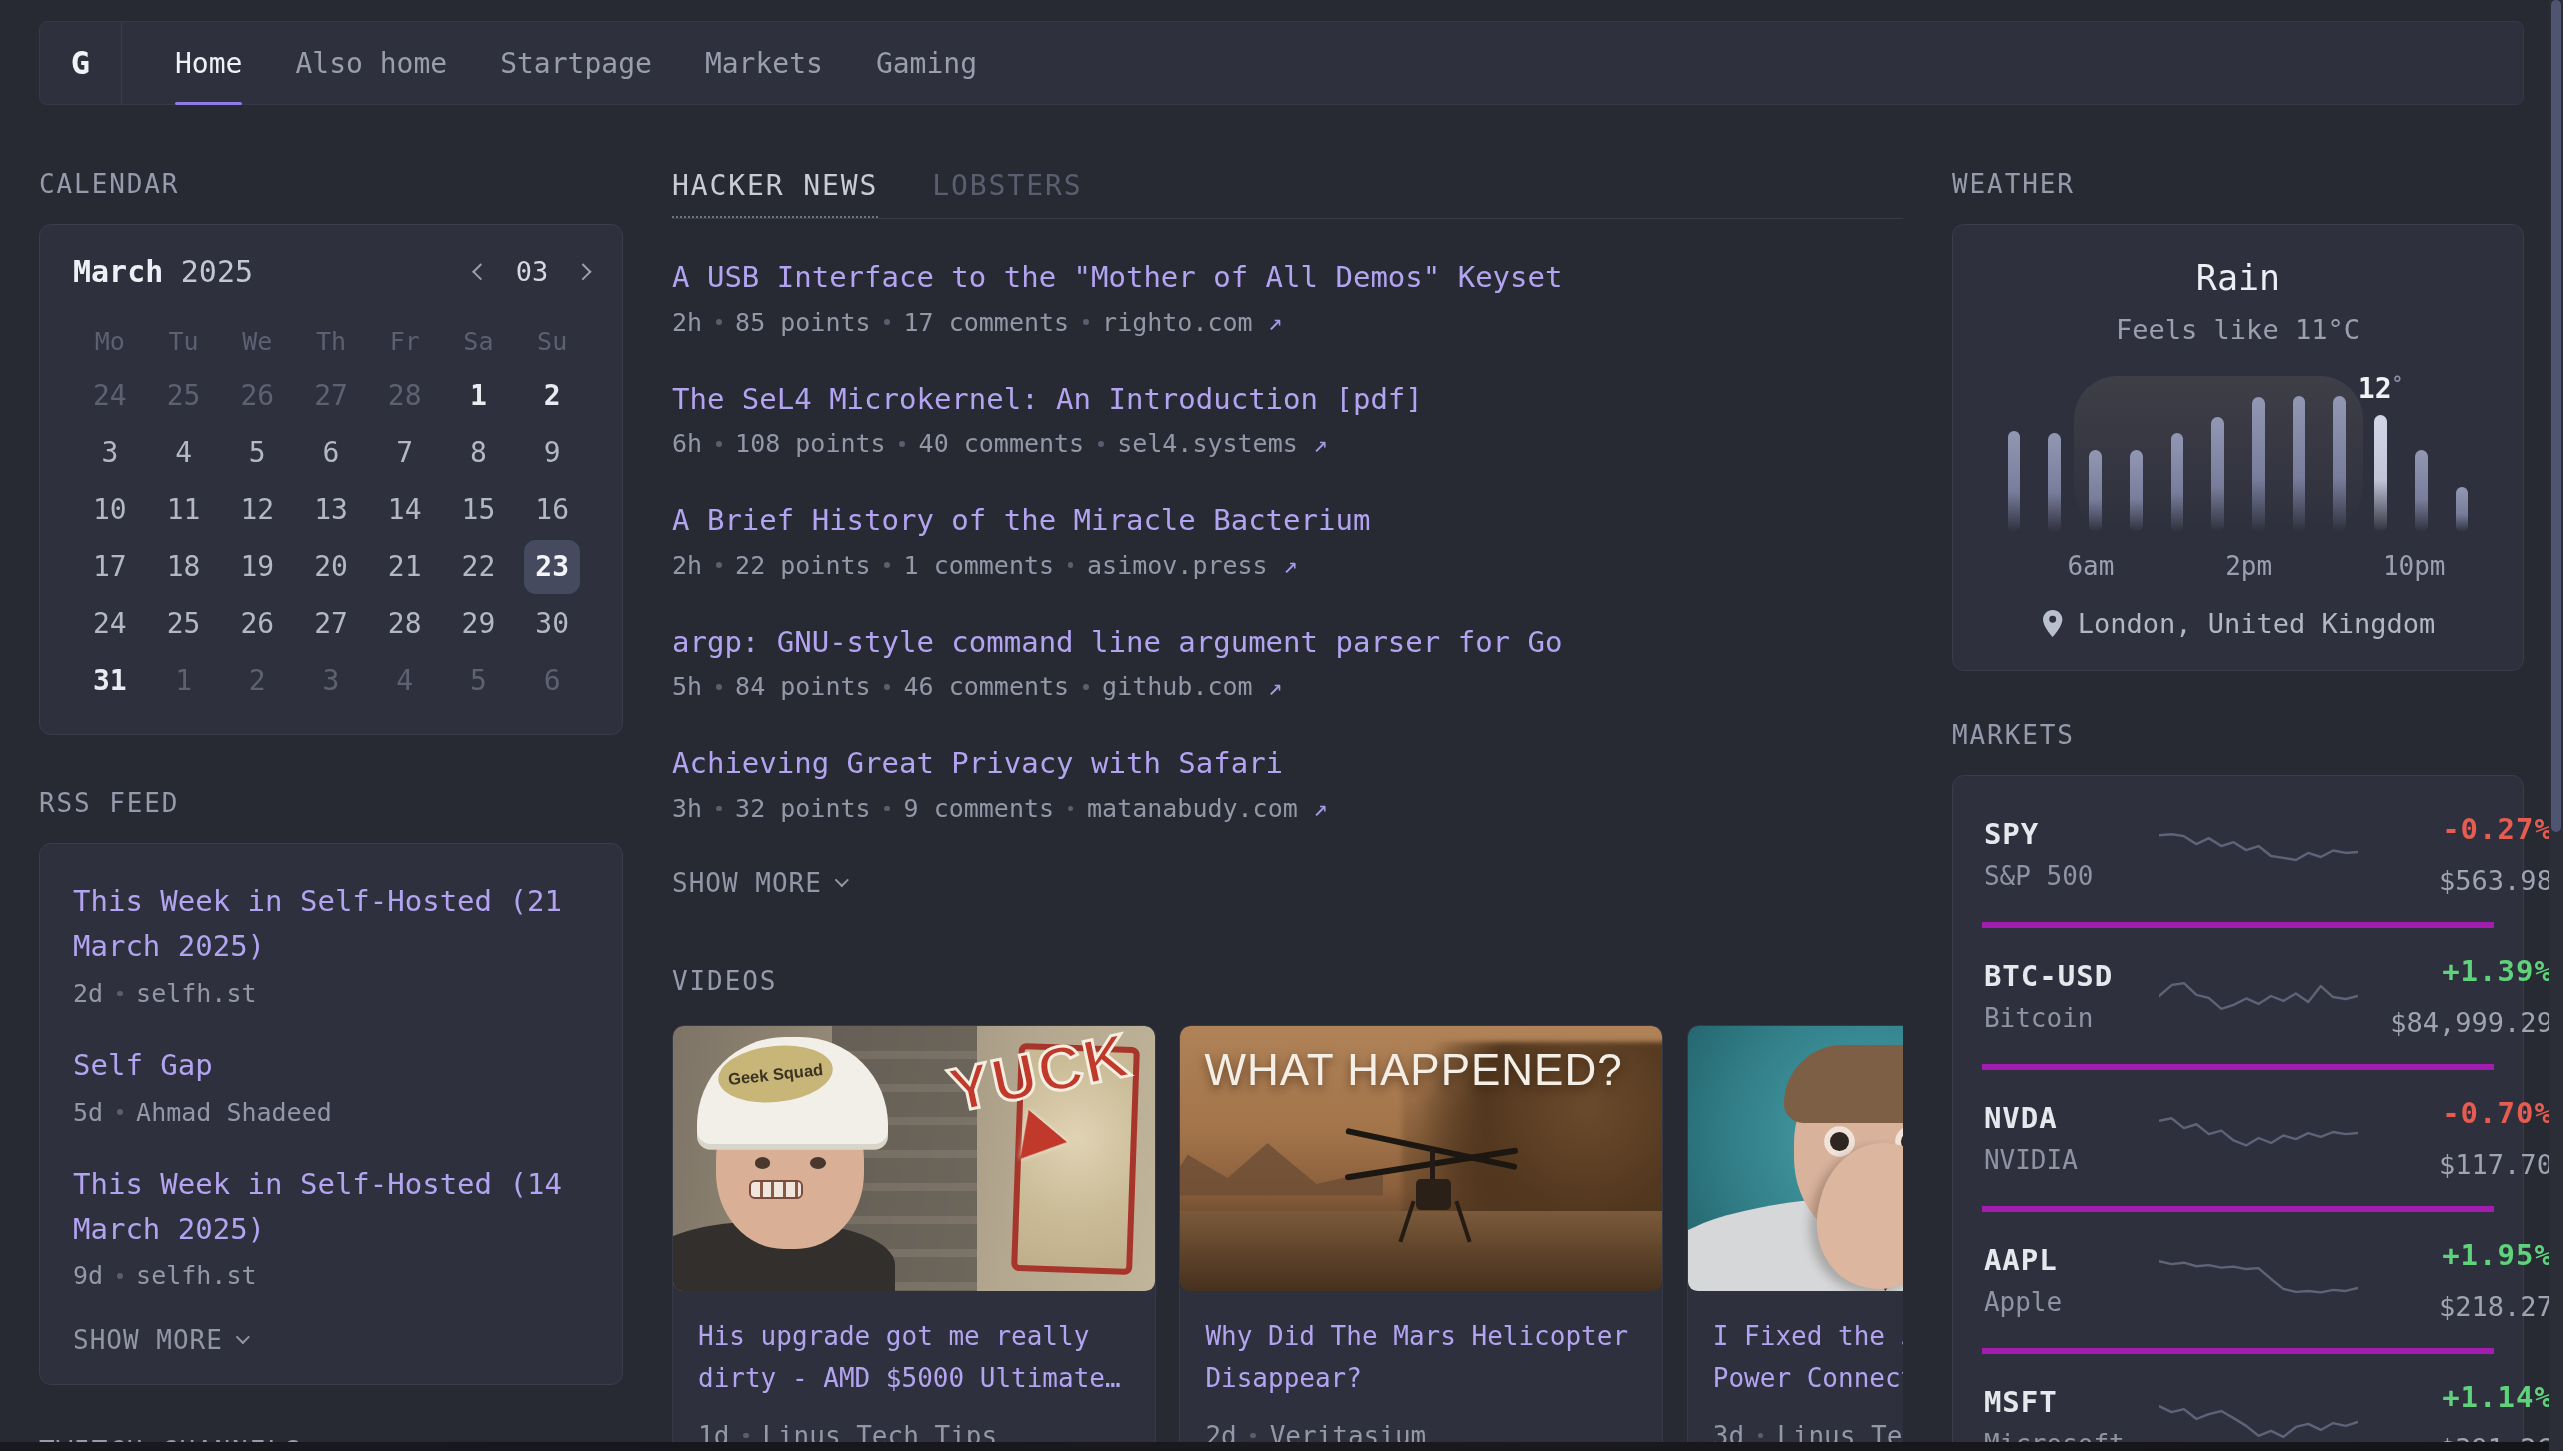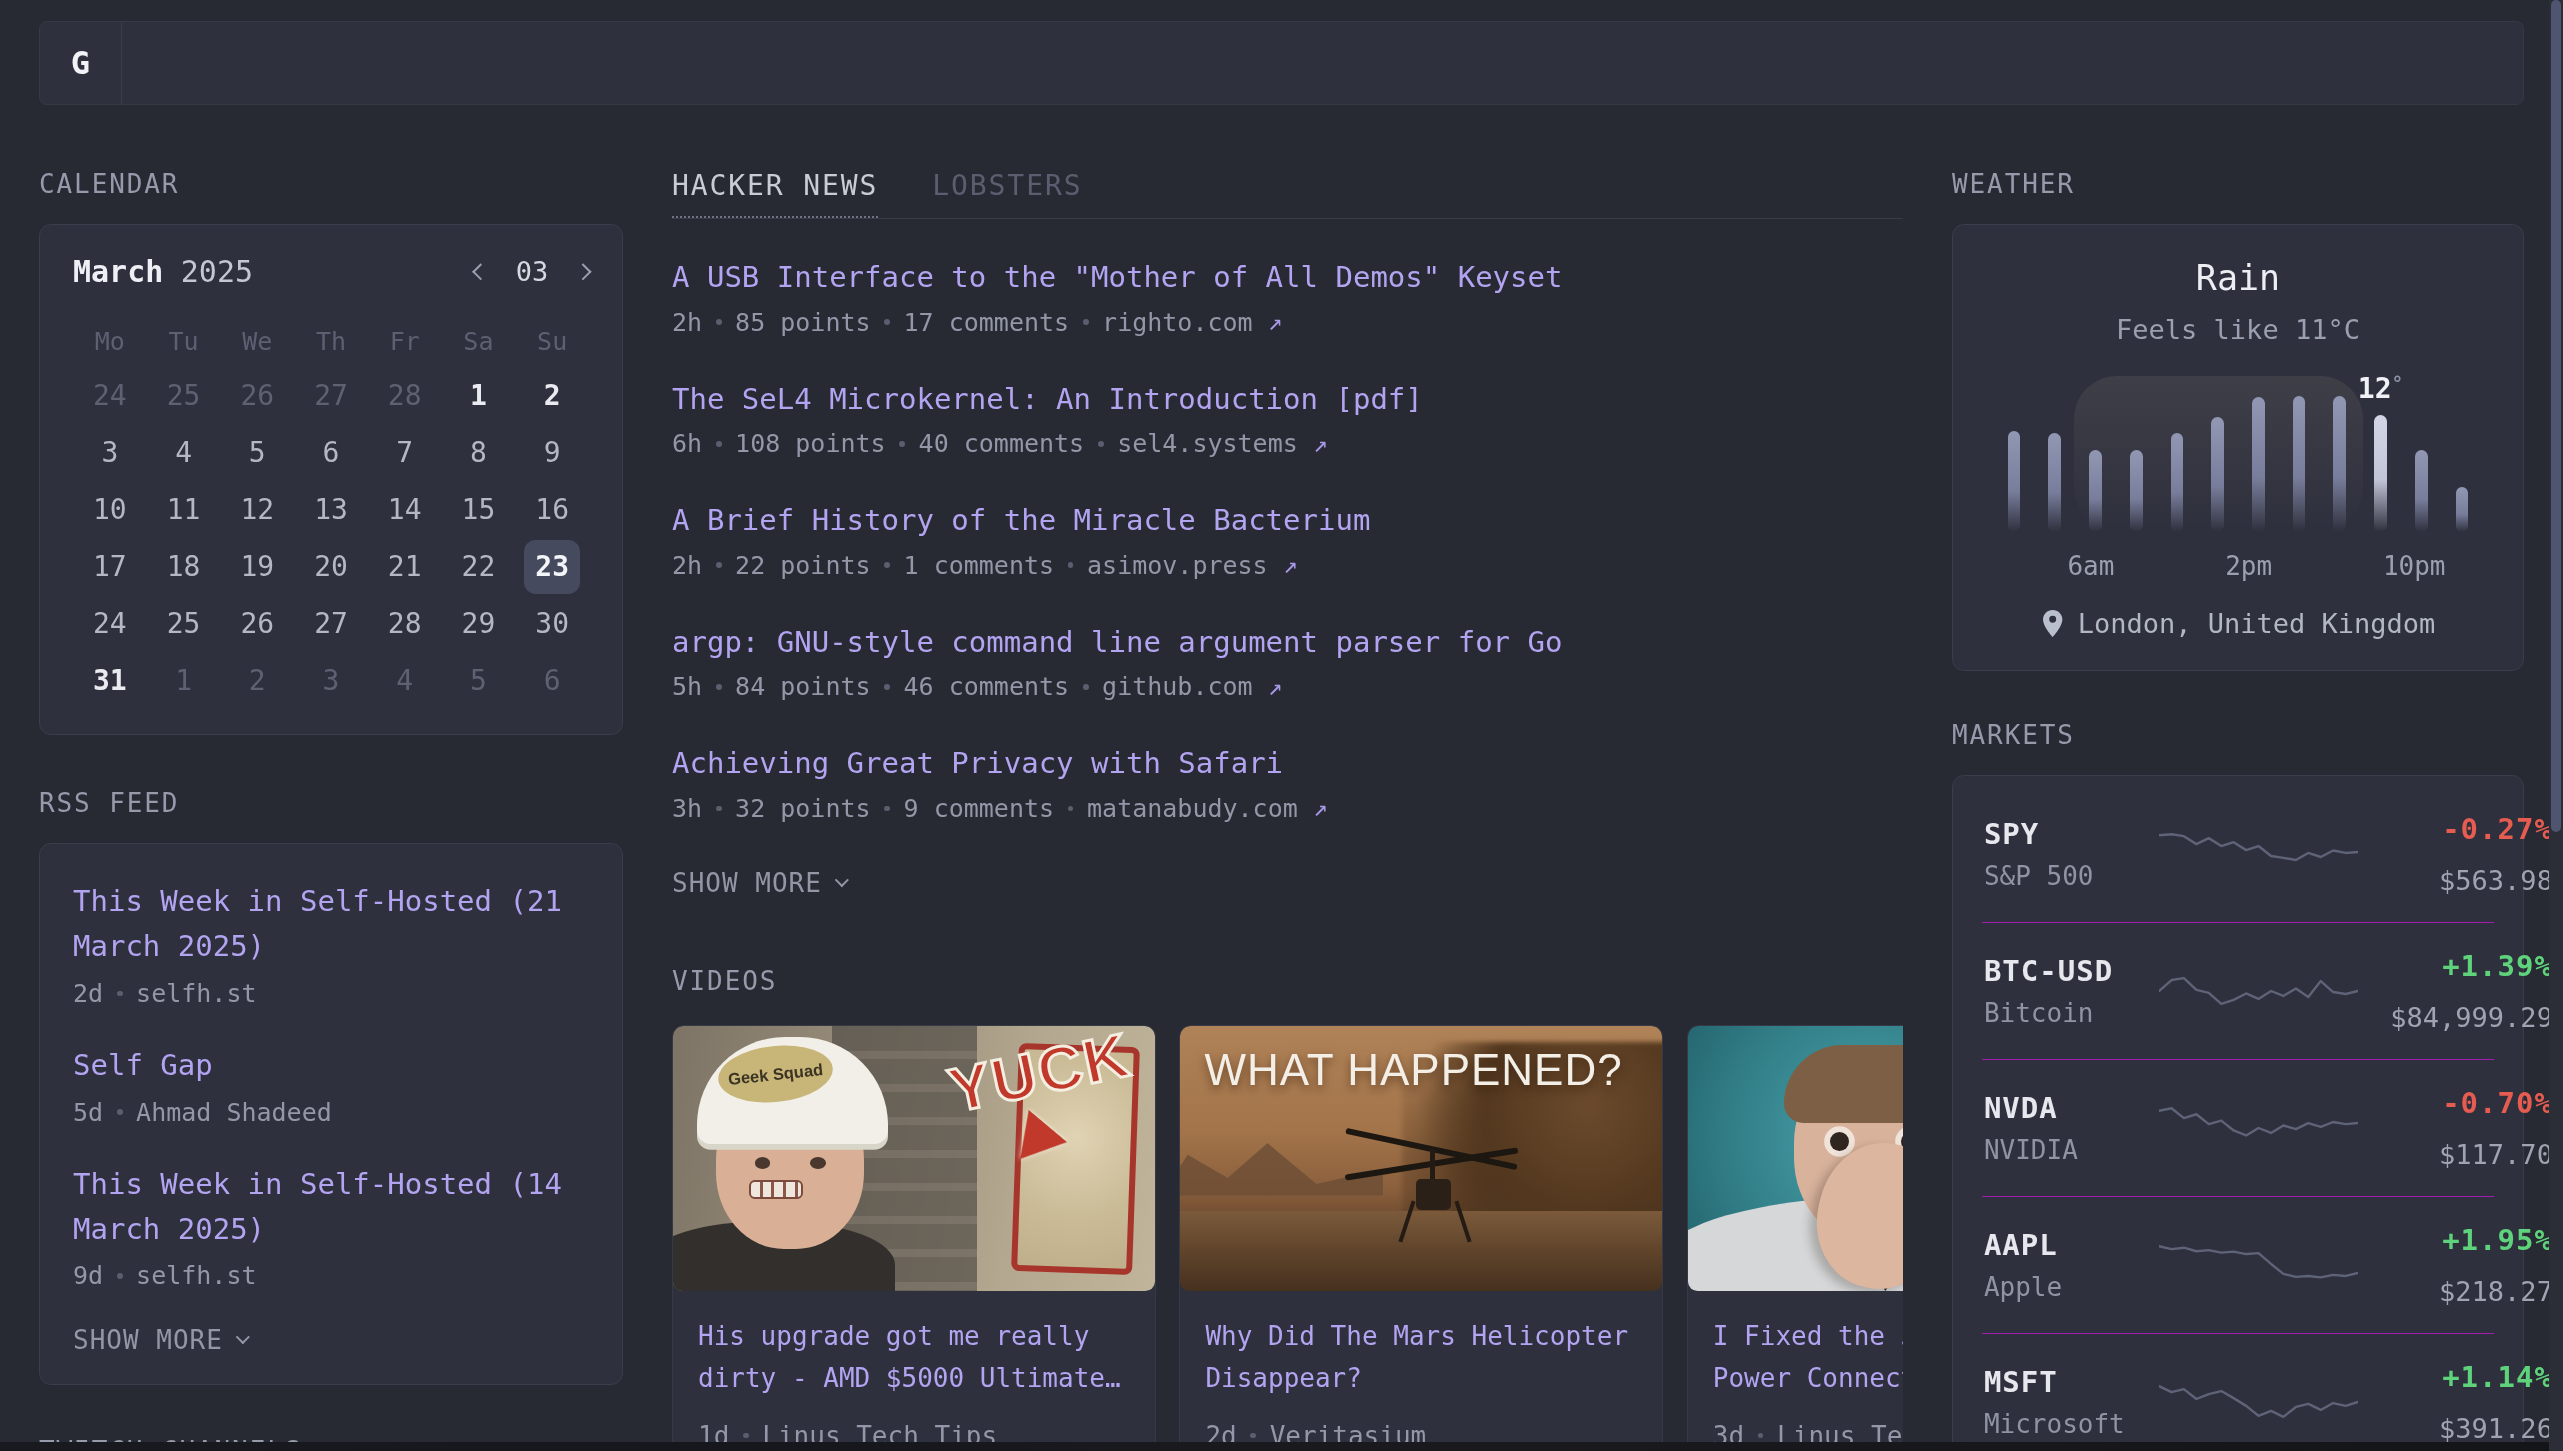--- a/index.html
+++ b/index.html
@@ -151,21 +151,21 @@
   .w-temp .deg{color:#8d92a3;font-size:19.5px;vertical-align:top}
   .w-hours{position:absolute;left:0;right:0;bottom:0;display:flex}
   .w-hlabel{flex:1;text-align:center;font-size:26px;color:#9ba0b0}
   .w-loc{margin-top:27px;display:flex;gap:13.6px;justify-content:center;align-items:center;
       color:#b2b7c4;font-size:27px}
 
   
   .markets-title{margin-top:49px}
   .markets-card{padding:9.7px 29px}
   .m-row{display:flex;align-items:center;padding:26px 1.9px;cursor:pointer}
-  .m-row + .m-row{border-top:1px solid #a21caf}
+  .m-row + .m-row{border-top:6px solid #a21caf}
   .m-left{width:175px;flex:none}
   .m-sym{font-size:29px;font-weight:bold;color:#e6e8ee;letter-spacing:1px}
   .m-name{margin-top:9.7px;font-size:26px;color:#8f93a3}
   .m-sparkwrap{flex:1;display:flex;justify-content:center}
   .m-sparkwrap svg{width:199px;height:60px}
   .m-right{width:195px;flex:none;text-align:right}
   .m-chg{font-size:29px;font-weight:bold;letter-spacing:1px}
   .m-chg.up{color:var(--green)} .m-chg.down{color:var(--red)}
   .m-price{margin-top:19px;font-size:27px;color:#9fa3b2}
 
@@ -173,20 +173,37 @@
   .bottom-strip{position:absolute;left:0;right:0;bottom:0;height:9.7px;z-index:5;
       background:linear-gradient(90deg,#191a20 0%,#16171d 30%,#1a1a1e 55%,#141519 100%)}
   .scrollbar{position:absolute;right:0;top:0;width:13.6px;height:100%;background:#2b2d37;z-index:6}
   .scroll-thumb{position:absolute;right:1.9px;top:0;width:9.7px;height:832px;background:#4f5570;border-radius:5.8px;cursor:pointer}
 </style>
 </head>
 <body>
 
 <div class="nav">
   <div class="logo-cell">G</div>
+  <div class="tabs">
+      <div class="tab active">
+        <span class="tab-label">Home</span>
+      </div>
+      <div class="tab">
+        <span class="tab-label">Also home</span>
+      </div>
+      <div class="tab">
+        <span class="tab-label">Startpage</span>
+      </div>
+      <div class="tab">
+        <span class="tab-label">Markets</span>
+      </div>
+      <div class="tab">
+        <span class="tab-label">Gaming</span>
+      </div>
+    </div>
 </div>
 
 <div class="main">
 
   <div class="col-left">
     <div class="sec-title">CALENDAR</div>
 
     <div class="card cal-card">
       <div class="cal-head">
         <div class="cal-month-wrap">

